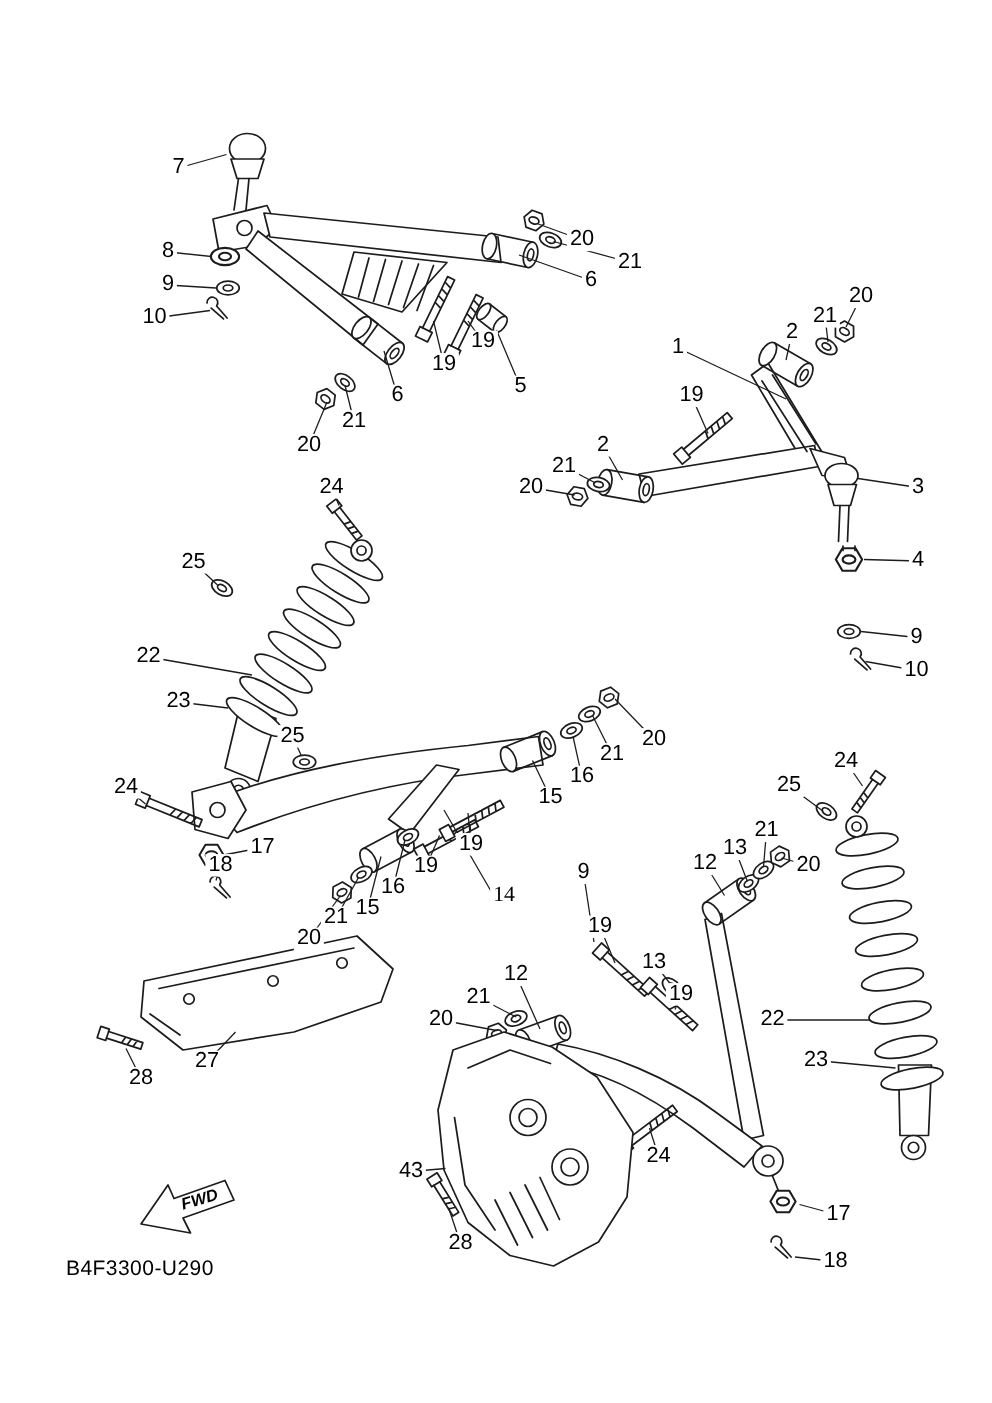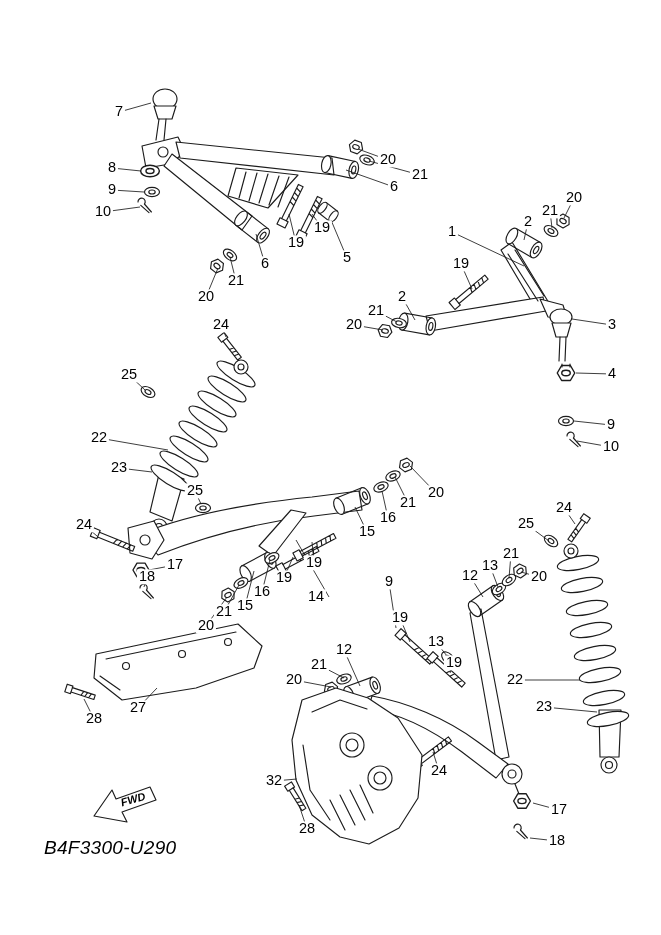--- a/index.html
+++ b/index.html
@@ -9,22 +9,22 @@
   .stage{ position:relative; width:661px; height:935px; background:var(--bg); overflow:hidden; }
   .art{ position:absolute; left:0; top:0; }
   .parts{ stroke:var(--line); stroke-width:1.15; fill:#ffffff; stroke-linejoin:round; stroke-linecap:round; }
   .leaders{ stroke:var(--line); stroke-width:0.85; fill:none; }
   .callout{
     position:absolute; transform:translate(-50%,-50%);
     font-size:14.5px; line-height:1.05; color:var(--label);
     background:var(--bg); padding:0 2px; z-index:3; white-space:nowrap;
   }
   .diagram-code{
-    position:absolute; left:44px; top:837px; font-size:19px;
-    letter-spacing:0.3px; color:var(--label); z-index:3;font-style:italic;
+    position:absolute; left:44px; top:837px; font-size:14px;
+    letter-spacing:0.3px; color:var(--label); z-index:3;
   }
 </style>
 </head>
 <body>
 
 <div class="stage">
 
   <svg class="art" width="661" height="935" viewBox="0 0 661 935">
     <defs>
       <g id="washer">
@@ -327,35 +327,35 @@
       <div class="callout" style="left: 511px; top: 554px;">21</div>
       <div class="callout" style="left: 314px; top: 563px;">19</div>
       <div class="callout" style="left: 175px; top: 565px;">17</div>
       <div class="callout" style="left: 490px; top: 566px;">13</div>
       <div class="callout" style="left: 470px; top: 576px;">12</div>
       <div class="callout" style="left: 147px; top: 577px;">18</div>
       <div class="callout" style="left: 539px; top: 577px;">20</div>
       <div class="callout" style="left: 284px; top: 578px;">19</div>
       <div class="callout" style="left: 389px; top: 582px;">9</div>
       <div class="callout" style="left: 262px; top: 592px;">16</div>
-      <div class="callout" style="left: 316px; top: 597px;">14</div>
+      <div class="callout" style="left: 336px; top: 597px; font-family: Liberation Serif, serif;">14</div>
       <div class="callout" style="left: 245px; top: 606px;">15</div>
       <div class="callout" style="left: 224px; top: 612px;">21</div>
       <div class="callout" style="left: 400px; top: 618px;">19</div>
       <div class="callout" style="left: 206px; top: 626px;">20</div>
       <div class="callout" style="left: 436px; top: 642px;">13</div>
       <div class="callout" style="left: 344px; top: 650px;">12</div>
       <div class="callout" style="left: 454px; top: 663px;">19</div>
       <div class="callout" style="left: 319px; top: 665px;">21</div>
       <div class="callout" style="left: 294px; top: 680px;">20</div>
       <div class="callout" style="left: 515px; top: 680px;">22</div>
       <div class="callout" style="left: 544px; top: 707px;">23</div>
       <div class="callout" style="left: 138px; top: 708px;">27</div>
       <div class="callout" style="left: 94px; top: 719px;">28</div>
       <div class="callout" style="left: 439px; top: 771px;">24</div>
-      <div class="callout" style="left: 274px; top: 781px;">32</div>
+      <div class="callout" style="left: 274px; top: 781px;">43</div>
       <div class="callout" style="left: 559px; top: 810px;">17</div>
       <div class="callout" style="left: 307px; top: 829px;">28</div>
       <div class="callout" style="left: 557px; top: 841px;">18</div>
     </div>
 
   <div class="diagram-code">B4F3300-U290</div>
 </div>
 
 </body></html>

